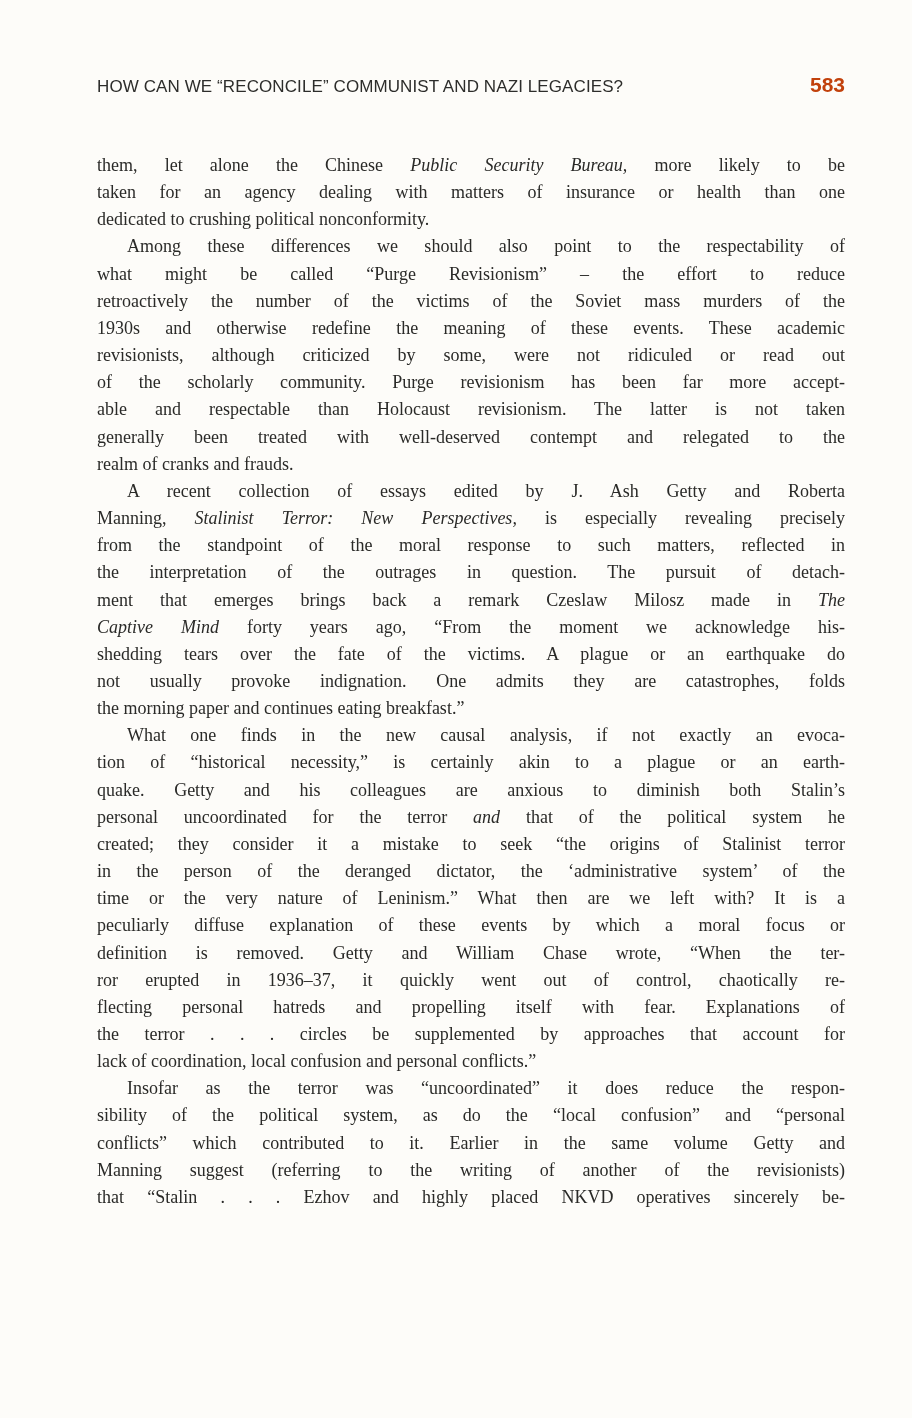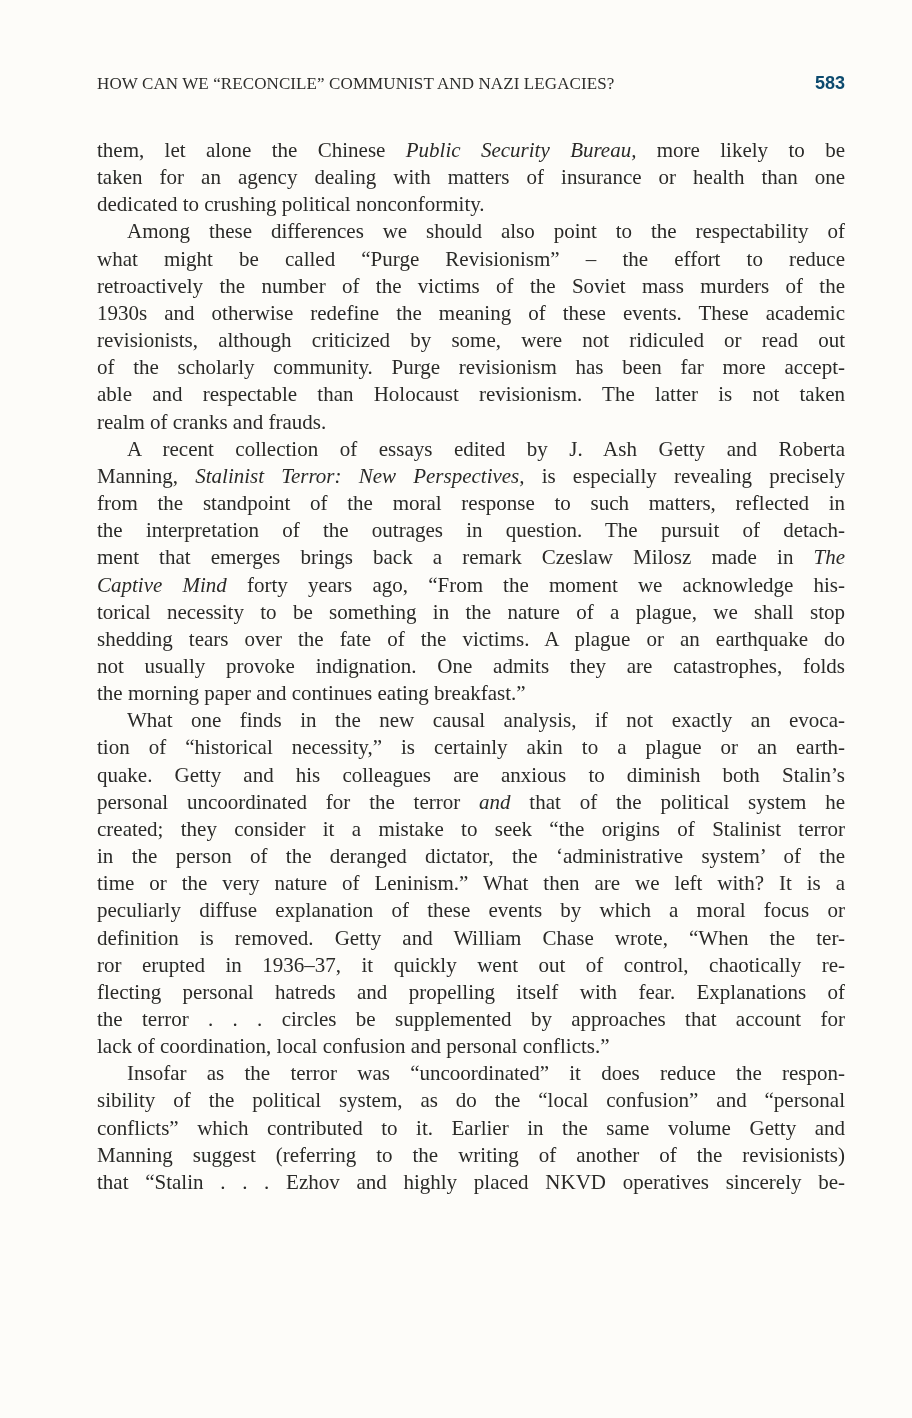--- a/index.html
+++ b/index.html
@@ -23,38 +23,38 @@
     .running-head {
       position: absolute;
       top: 73px;
       left: 0;
       width: 748px;
       display: flex;
       justify-content: space-between;
       align-items: baseline;
     }
     .running-title {
-      font-family: Liberation Serif, serif;
+      font-family: Liberation Sans, sans-serif;
       font-size: 17px;
       letter-spacing: 0.1px;
       color: #2d2d2b;
     }
     .page-number {
       font-family: "Liberation Sans", sans-serif;
       font-weight: bold;
-      font-size: 18px;
-      color: #0c4a6e;
+      font-size: 21px;
+      color: #c2410c;
     }
     .body-text {
       position: absolute;
-      top: 137px;
+      top: 152px;
       left: 0;
       width: 748px;
       font-family: "Liberation Serif", serif;
-      font-size: 21px;
+      font-size: 18px;
       line-height: 27.15px;
       text-align: justify;
       hyphens: manual;
     }
     .para {
       margin: 0;
       text-indent: 0;
     }
     .para.indent {
       text-indent: 30px;
@@ -88,30 +88,30 @@
         <span class="line last"><span>dedicated to crushing political nonconformity.</span></span>
       </div>
       <div class="para indent">
         <span class="line first"><span>Among these differences we should also point to the respectability of</span></span>
         <span class="line"><span>what might be called “Purge Revisionism” – the effort to reduce</span></span>
         <span class="line"><span>retroactively the number of the victims of the Soviet mass murders of the</span></span>
         <span class="line"><span>1930s and otherwise redefine the meaning of these events. These academic</span></span>
         <span class="line"><span>revisionists, although criticized by some, were not ridiculed or read out</span></span>
         <span class="line"><span>of the scholarly community. Purge revisionism has been far more accept-</span></span>
         <span class="line"><span>able and respectable than Holocaust revisionism. The latter is not taken</span></span>
+        <span class="line"><span>generally been treated with well-deserved contempt and relegated to the</span></span>
         <span class="line last"><span>realm of cranks and frauds.</span></span>
       </div>
       <div class="para indent">
         <span class="line first"><span>A recent collection of essays edited by J. Ash Getty and Roberta</span></span>
         <span class="line"><span>Manning, </span><em>Stalinist Terror: New Perspectives,</em><span> is especially revealing precisely</span></span>
         <span class="line"><span>from the standpoint of the moral response to such matters, reflected in</span></span>
         <span class="line"><span>the interpretation of the outrages in question. The pursuit of detach-</span></span>
         <span class="line"><span>ment that emerges brings back a remark Czeslaw Milosz made in </span><em>The</em></span>
         <span class="line"><em>Captive Mind</em><span> forty years ago, “From the moment we acknowledge his-</span></span>
-        <span class="line"><span>torical necessity to be something in the nature of a plague, we shall stop</span></span>
         <span class="line"><span>shedding tears over the fate of the victims. A plague or an earthquake do</span></span>
         <span class="line"><span>not usually provoke indignation. One admits they are catastrophes, folds</span></span>
         <span class="line last"><span>the morning paper and continues eating breakfast.”</span></span>
       </div>
       <div class="para indent">
         <span class="line first"><span>What one finds in the new causal analysis, if not exactly an evoca-</span></span>
         <span class="line"><span>tion of “historical necessity,” is certainly akin to a plague or an earth-</span></span>
         <span class="line"><span>quake. Getty and his colleagues are anxious to diminish both Stalin’s</span></span>
         <span class="line"><span>personal uncoordinated for the terror </span><em>and</em><span> that of the political system he</span></span>
         <span class="line"><span>created; they consider it a mistake to seek “the origins of Stalinist terror</span></span>

